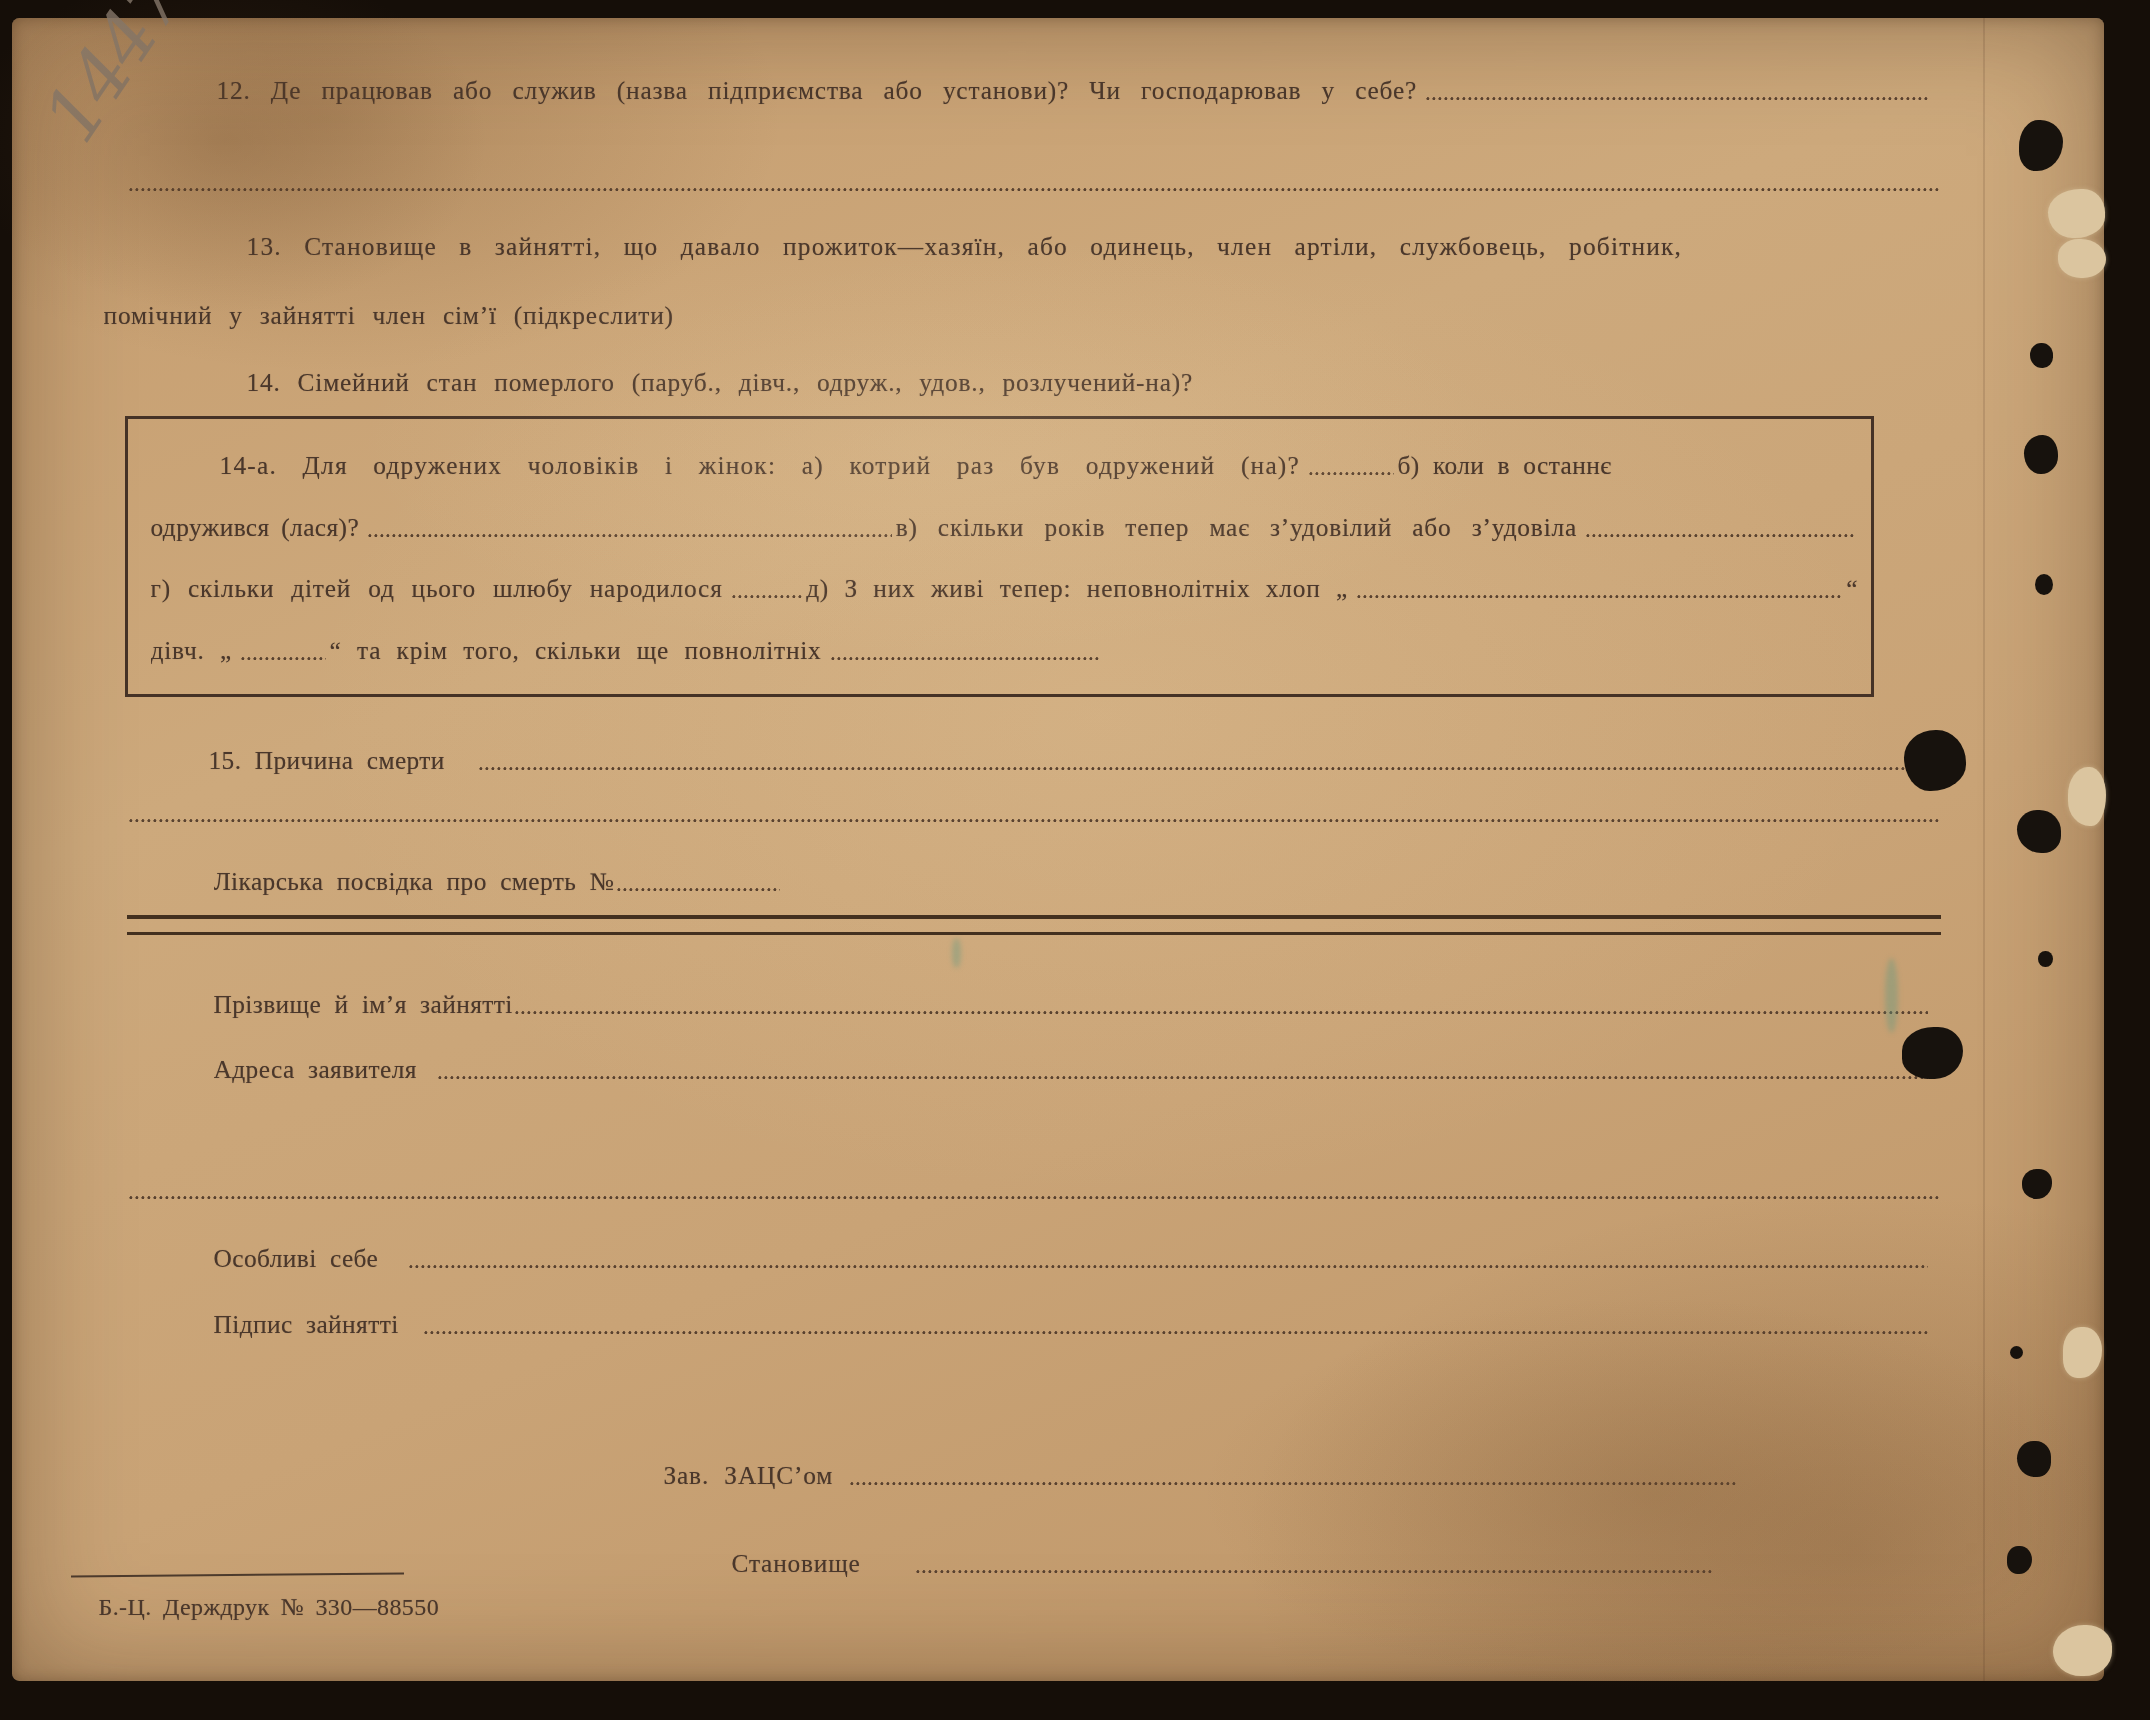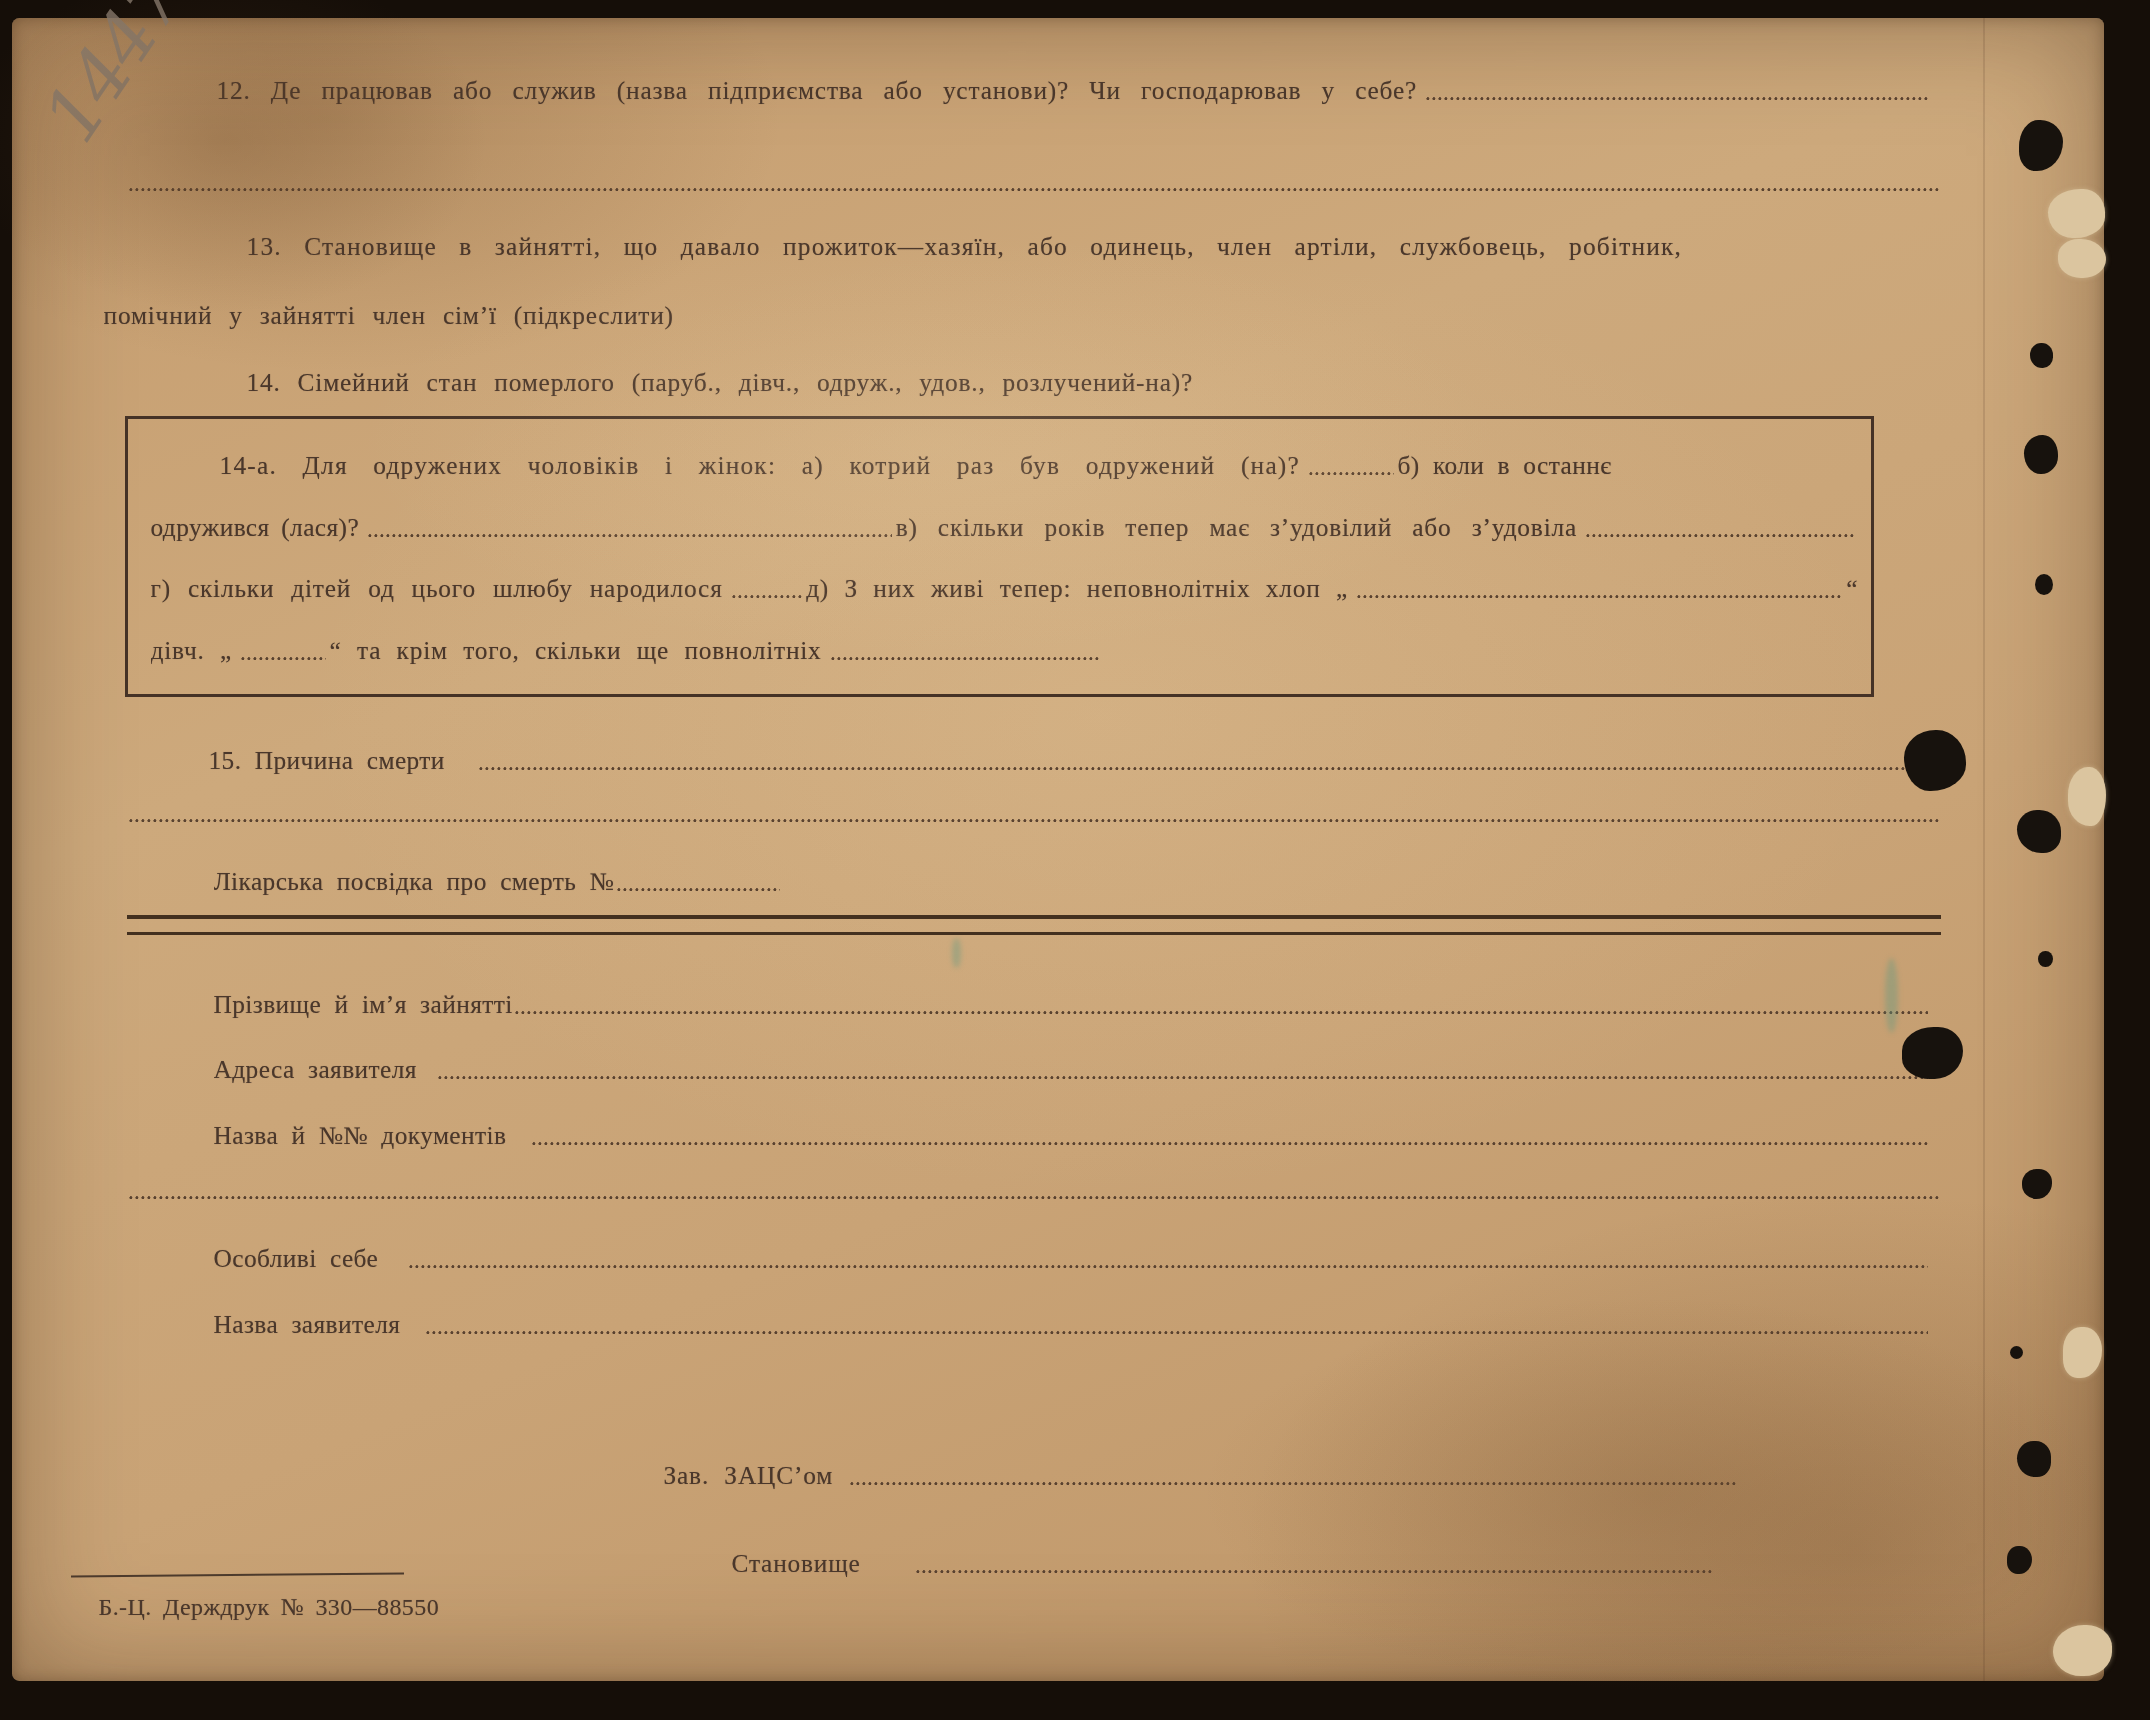--- a/index.html
+++ b/index.html
@@ -105,32 +105,28 @@
     <div class="drule"></div>
 
     <div class="r" style="top:966px;left:202px;right:172px">
       <span class="t ws8">Прізвище й ім’я зайнятті</span>
       <span class="dots grow" style="margin-left:1.6px"></span>
     </div>
     <div class="r" style="top:1031px;left:202px;right:172px">
       <span class="t ws8">Адреса заявителя</span>
       <span class="dots grow" style="margin-left:19.7px"></span>
     </div>
-    <div class="r" style="top:1097px;left:202px;right:172px">
-      <span class="t ws8">Назва й №№ документів</span>
-      <span class="dots grow" style="margin-left:24.6px"></span>
-    </div>
     <div class="dabs" style="top:1174px;left:116px;width:1812px"></div>
 
     <div class="r" style="top:1220px;left:202px;right:172px">
       <span class="t ws8">Особливі себе</span>
       <span class="dots grow" style="margin-left:29.5px"></span>
     </div>
     <div class="r" style="top:1286px;left:202px;right:172px">
-      <span class="t ws8">Назва заявителя</span>
+      <span class="t ws8">Підпис зайнятті</span>
       <span class="dots grow" style="margin-left:24.6px"></span>
     </div>
 
     <div class="r" style="top:1437px;left:652px;width:1078px">
       <span class="t ws10">Зав. ЗАЦС’ом</span>
       <span class="dots grow" style="margin-left:16.4px"></span>
     </div>
     <div class="r" style="top:1525px;left:720px;width:984px">
       <span class="t ws10">Становище</span>
       <span class="dots grow" style="margin-left:54px"></span>

